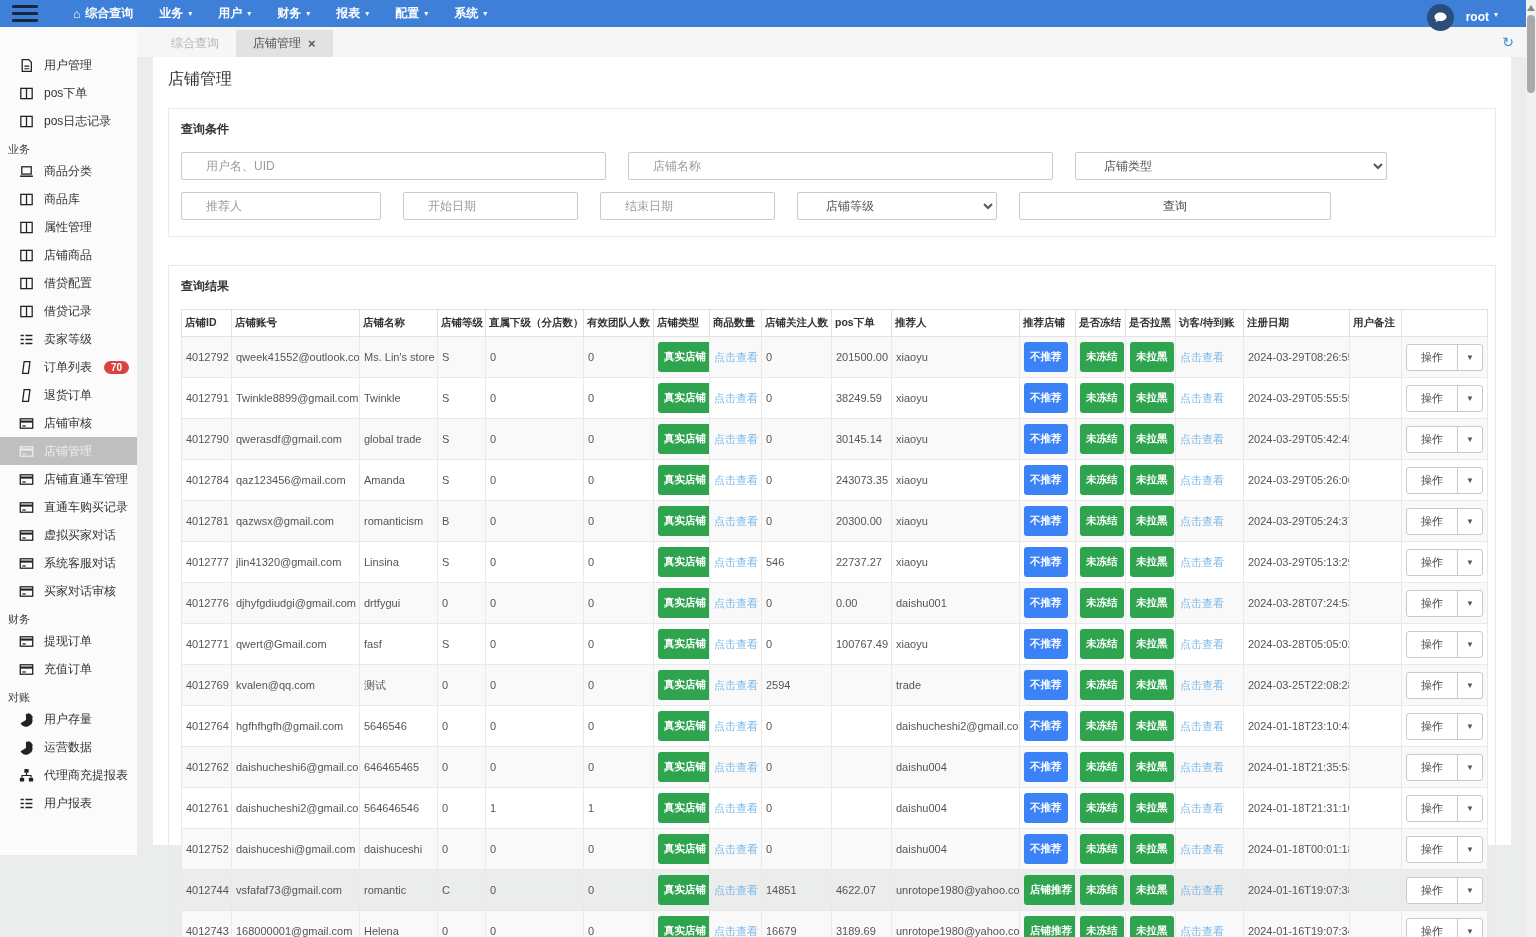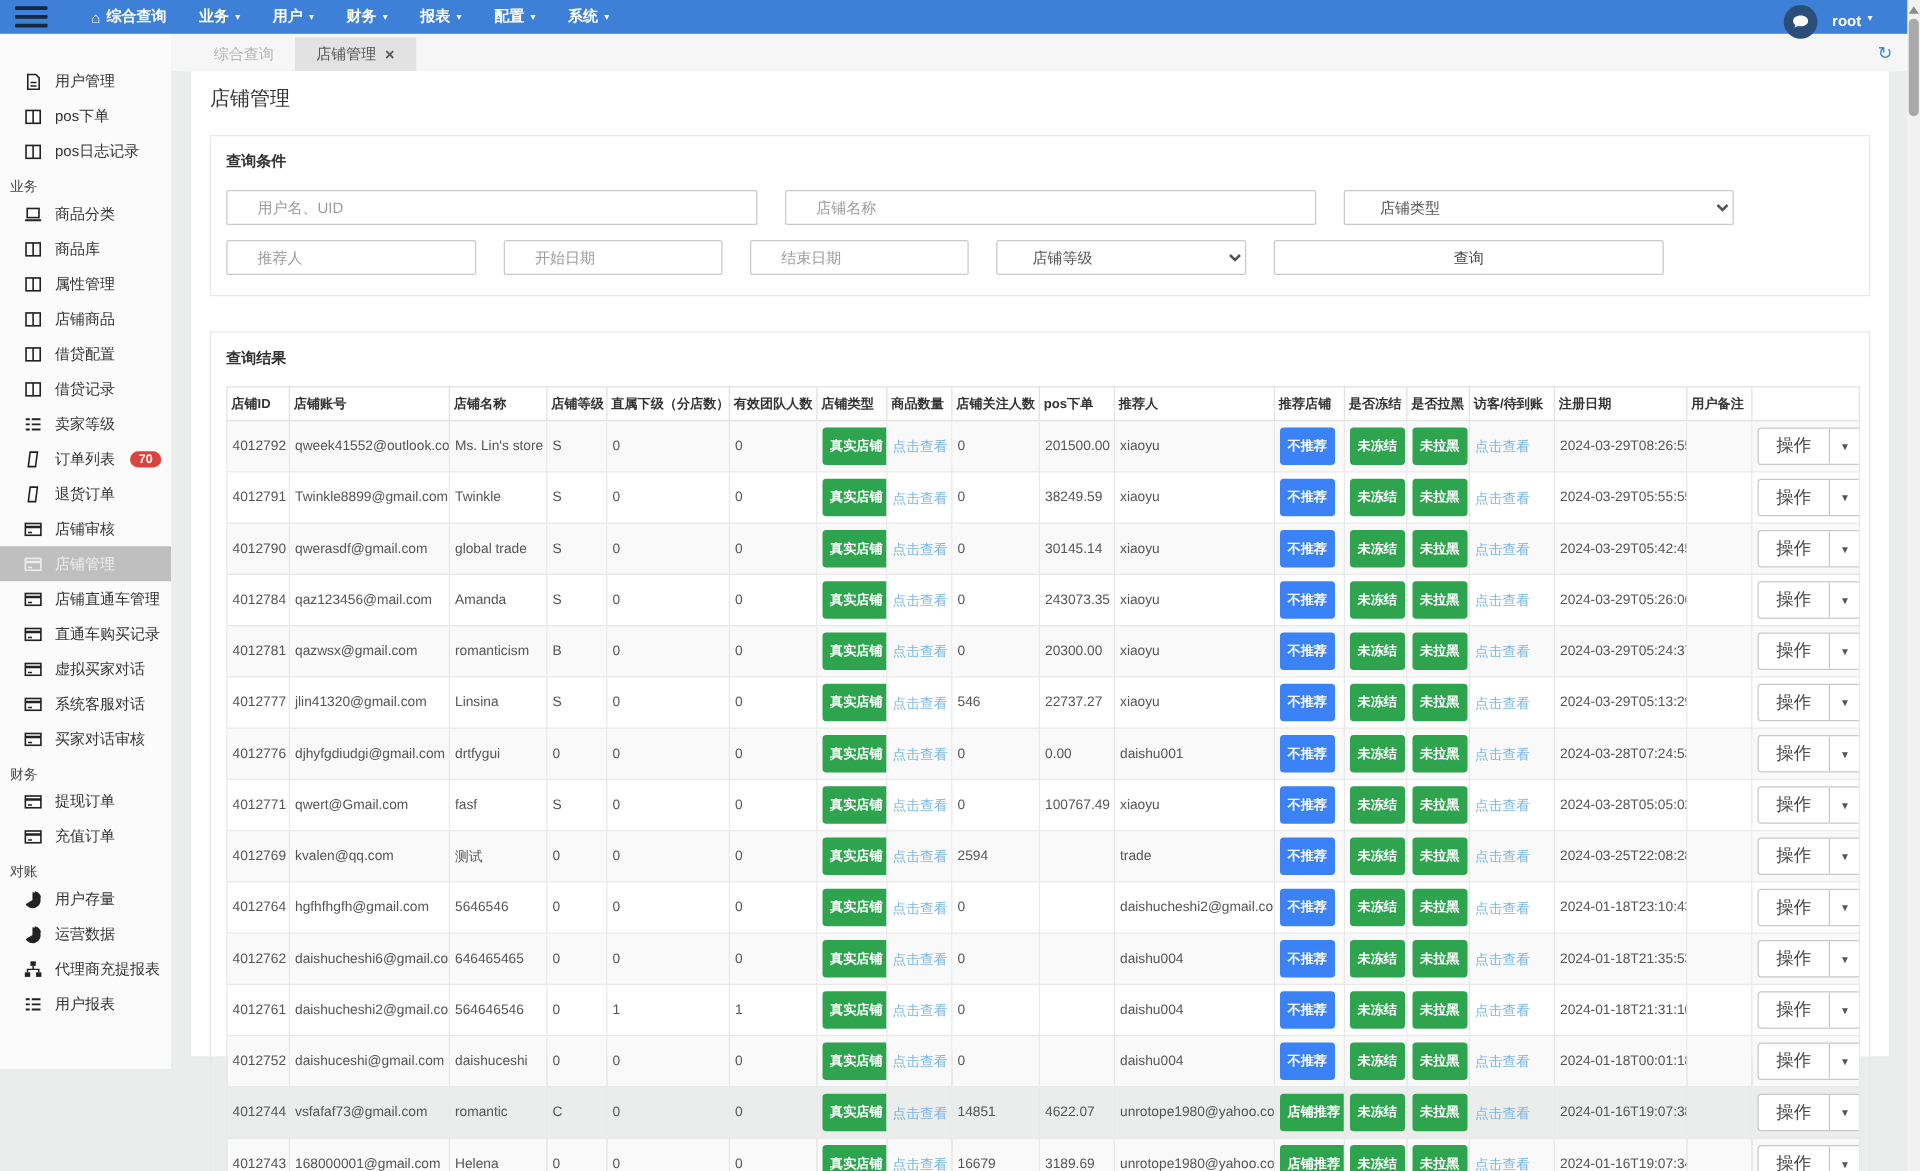--- a/index.html
+++ b/index.html
@@ -70,21 +70,21 @@
   td { padding:5px 4px; border:1px solid #e9e9e9; color:#555; white-space:nowrap;
     overflow:hidden; vertical-align:middle; height:31px; }
   tbody tr:nth-child(odd) td { background:#f9f9f9; }
   .badge { display:inline-block; padding:8px 6px; border-radius:3px; color:#fff;
     font-size:10.5px; font-weight:bold; }
   .badge.green { background:#2ea44f; }
   .badge.red { background:#3b82f6; }
   .view-link { color:#79b7e8; cursor:pointer; }
   .btn-group { display:inline-flex; border:1px solid #c9c9c9; border-radius:3px;
     overflow:hidden; background:#fff; }
-  .btn-group .main-btn { padding:5px 14px; font-size:14px; color:#444; cursor:pointer; }
+  .btn-group .main-btn { padding:5px 14px; font-size:11px; color:#444; cursor:pointer; }
   .btn-group .caret-btn { padding:5px 8px; border-left:1px solid #c9c9c9; color:#555;
     font-size:8px; display:flex; align-items:center; cursor:pointer; }
   td.action-cell { text-align:center; }
 
   
   .pagination { margin-top:18px; display:flex; gap:8px; }
   .page-btn { border:1px solid #e3e3e3; border-radius:14px; padding:6px 15px; font-size:11px;
     color:#4a90d2; background:#fff; cursor:pointer; font-family:inherit; }
   .page-btn.current { color:#d9534f; padding:6px 12px; }
 

